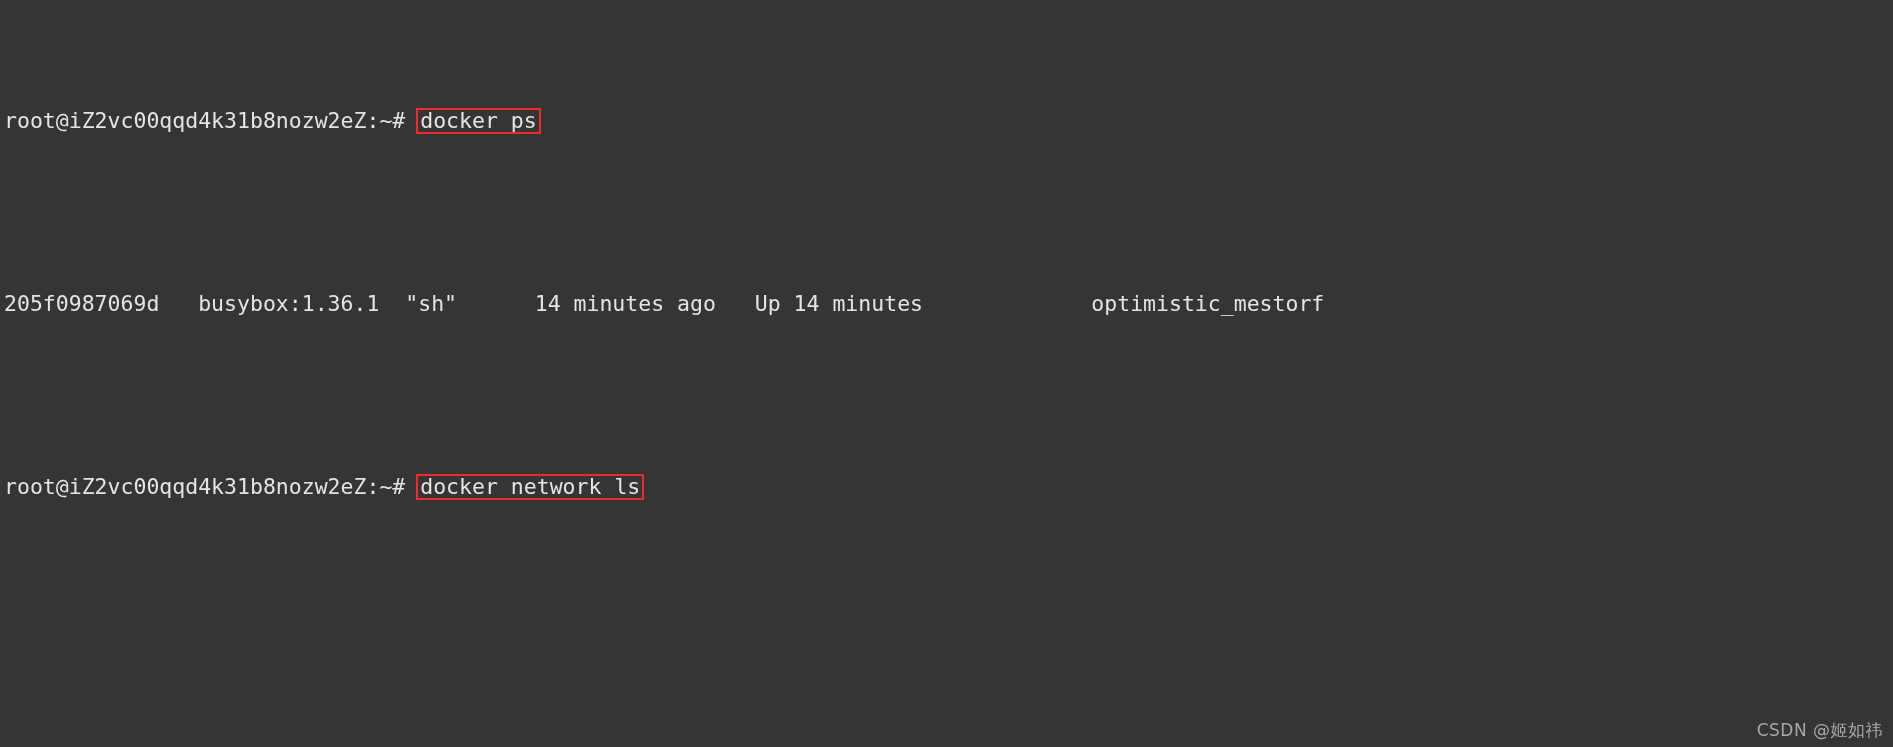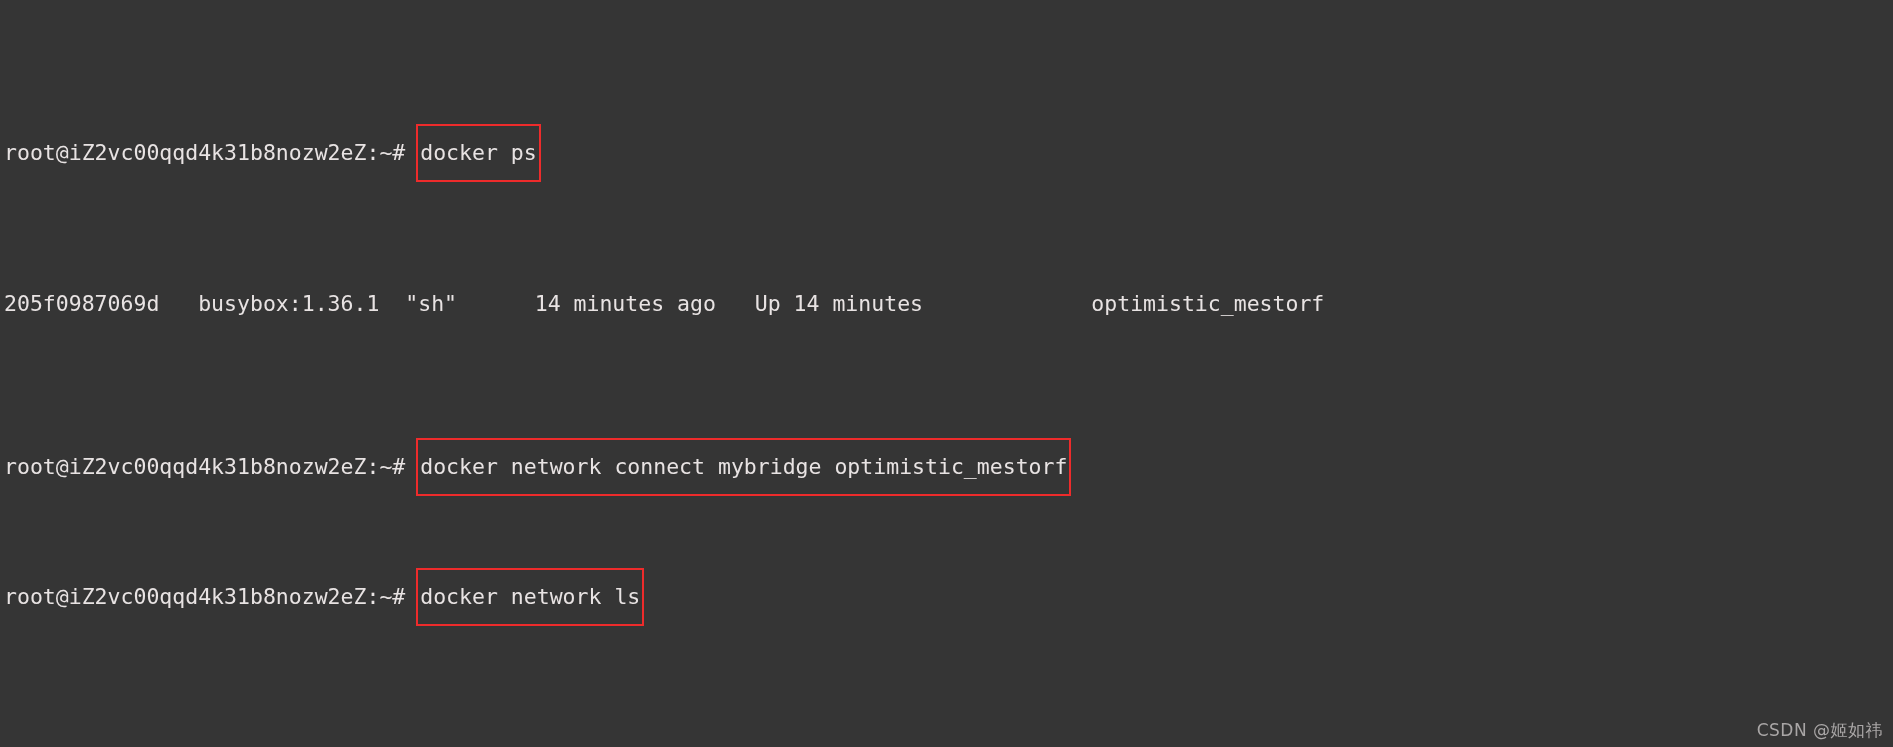--- a/index.html
+++ b/index.html
@@ -33,22 +33,22 @@
     position: relative;
   }
   .seg { white-space: pre; text-align: center; }
 
   
   .boxed {
     position: relative;
     display: inline-block;
     box-sizing: border-box;
     border: 2px solid #ee2b2b;
-    padding: 16px 2px;
-    margin: 16px -2px;
+    padding: 0 2px;
+    margin: 0 -2px;
     line-height: 22px;
     vertical-align: baseline;
   }
   #watermark {
     position: absolute;
     right: 10px;
     bottom: 4px;
     font-family: "DejaVu Sans", "Liberation Sans", sans-serif;
     font-size: 17px;
     color: #a9a6a6;
@@ -63,21 +63,20 @@
 
   
   <div class="line"><span class="seg">root@iZ2vc00qqd4k31b8nozw2eZ:~# </span><span class="boxed"><span class="seg">docker ps</span></span></div>
 
   
 
   
   <div class="line"><span class="seg">205f0987069d   busybox:1.36.1  "sh"      14 minutes ago   Up 14 minutes             optimistic_mestorf</span></div>
 
   
-  <div class="line"><span class="seg">root@iZ2vc00qqd4k31b8nozw2eZ:~# </span><span class="boxed"><span class="seg">docker network connect mybridge optimistic_mestorf</span></span></div>
 
   
   <div class="line"><span class="seg">root@iZ2vc00qqd4k31b8nozw2eZ:~# </span><span class="boxed"><span class="seg">docker network ls</span></span></div>
 
   
   
 
   
   
   

